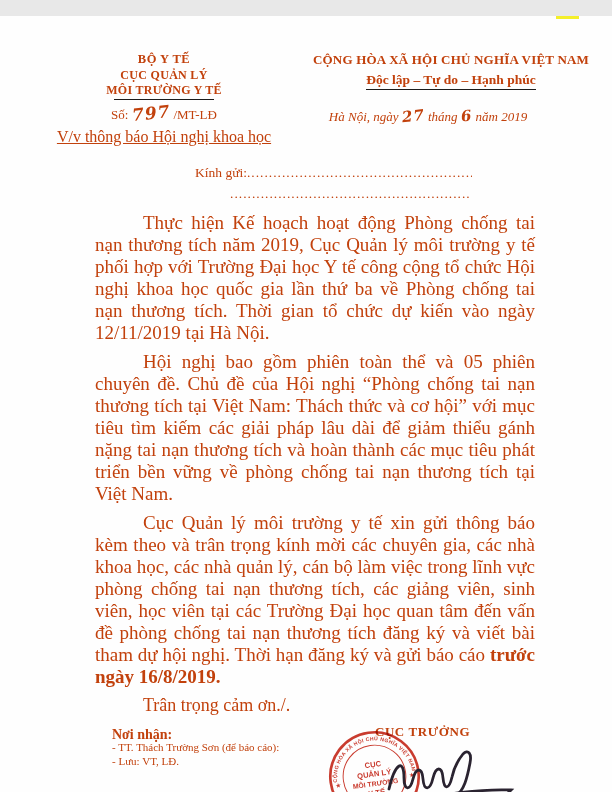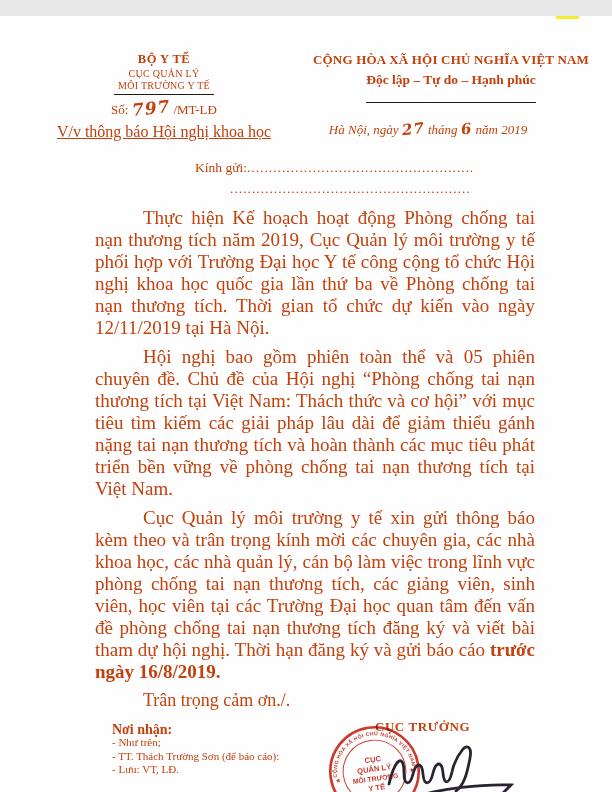--- a/index.html
+++ b/index.html
@@ -7,31 +7,31 @@
     position:relative;width:612px;height:792px;margin:16px auto;
     background:#fefefe;overflow:hidden;color:#c2410c;
     font-family:"Liberation Serif","DejaVu Serif",serif;
   }
   .scan-artifact{position:absolute;left:556px;top:0;width:23px;height:3px;background:#f4ef2a;}
   
   .header{display:flex;padding-top:36px;}
   .header-left{width:252px;margin-left:38px;text-align:center;line-height:1.25;}
   .header-right{width:322px;text-align:center;line-height:1.3;}
   .ministry{font-size:12.5px;font-weight:700;letter-spacing:.5px;}
-  .dept{font-size:10px;font-weight:400;letter-spacing:.3px;}
+  .dept{font-size:12px;font-weight:700;letter-spacing:.3px;}
   .dept-underline{width:100px;border-bottom:1.4px solid #1c1c1c;margin:1px auto 3px auto;}
   .doc-number{font-size:13px;margin-top:2px;}
   .hand{font-family:"DejaVu Serif",serif;font-style:italic;font-weight:700;
         display:inline-block;transform:rotate(-6deg);letter-spacing:1px;}
   .hand-num{font-size:17px;}
   .hand-sm{font-size:15px;}
   .subject{font-size:16px;line-height:1.25;margin-top:3px;text-decoration:underline;}
   .motto1{font-size:13px;font-weight:700;letter-spacing:.2px;}
   .motto2{font-size:13.5px;font-weight:700;display:inline-block;
-          border-bottom:1.5px solid #1c1c1c;padding-bottom:14px;margin-top:1px;}
+          border-bottom:1.5px solid #1c1c1c;padding-bottom:1px;margin-top:1px;}
   .dateline{font-size:13px;font-style:italic;margin-top:17px;padding-right:46px;}
   
   .kinh-gui{margin-top:15px;font-size:13.5px;line-height:21px;}
   .kg-row1{margin-left:195px;white-space:nowrap;}
   .kg-row2{margin-left:230px;white-space:nowrap;}
   .dots{display:inline-block;overflow:hidden;vertical-align:bottom;letter-spacing:1px;}
   .dots1{width:225px;}
   .dots2{width:240px;}
   
   .body-text{margin:8px 77px 0 95px;}
@@ -96,21 +96,20 @@
     <p>Thực hiện Kế hoạch hoạt động Phòng chống tai nạn thương tích năm 2019, Cục Quản lý môi trường y tế phối hợp với Trường Đại học Y tế công cộng tổ chức Hội nghị khoa học quốc gia lần thứ ba về Phòng chống tai nạn thương tích. Thời gian tổ chức dự kiến vào ngày 12/11/2019 tại Hà Nội.</p>
     <p>Hội nghị bao gồm phiên toàn thể và 05 phiên chuyên đề. Chủ đề của Hội nghị “Phòng chống tai nạn thương tích tại Việt Nam: Thách thức và cơ hội” với mục tiêu tìm kiếm các giải pháp lâu dài để giảm thiểu gánh nặng tai nạn thương tích và hoàn thành các mục tiêu phát triển bền vững về phòng chống tai nạn thương tích tại Việt Nam.</p>
     <p><span>Cục Quản lý môi trường y tế xin gửi thông báo kèm theo và trân trọng kính mời các chuyên gia, các nhà khoa học, các nhà quản lý, cán bộ làm việc trong lĩnh vực phòng chống tai nạn thương tích, các giảng viên, sinh viên, học viên tại các Trường Đại học quan tâm đến vấn đề phòng chống tai nạn thương tích đăng ký và viết bài tham dự hội nghị. Thời hạn đăng ký và gửi báo cáo </span><b>trước ngày 16/8/2019.</b></p>
   </div>
   <div class="closing">Trân trọng cảm ơn./.</div>
 
   <div class="sign-block">
 
     <div class="noi-nhan">
       <div class="noi-nhan-heading">Nơi nhận:</div>
-      <div>- Như trên;</div>
       <div>- TT. Thách Trường Sơn (để báo cáo):</div>
       <div>- Lưu: VT, LĐ.</div>
     </div>
 
     <div class="cuc-truong">CỤC TRƯỞNG</div>
 
     <svg class="stamp" width="95" height="95" viewBox="0 0 100 100">
       <g transform="rotate(-8 50 50)" fill="none" stroke="#c62b1d">
         <circle cx="50" cy="50" r="46.5" stroke-width="2.8"></circle>
         <circle cx="50" cy="50" r="33" stroke-width="1"></circle>

